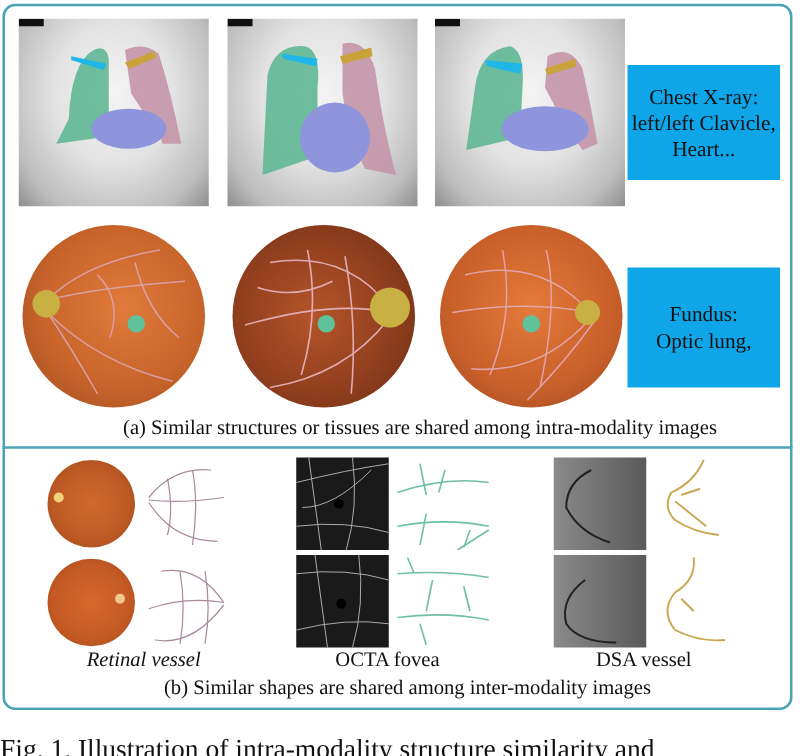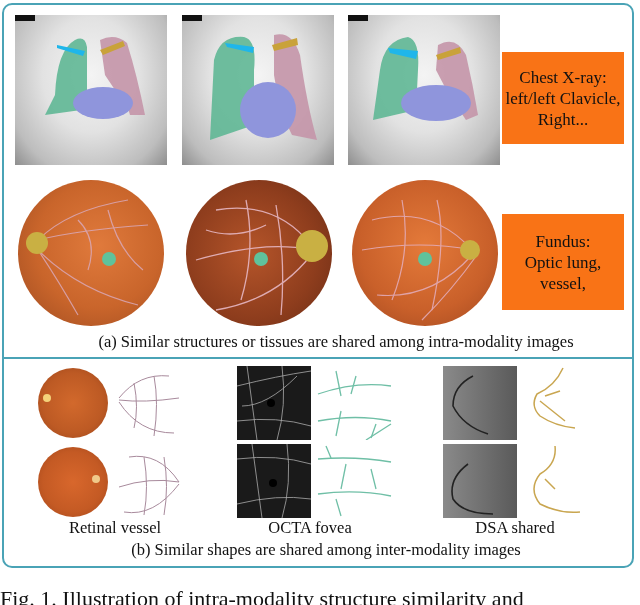--- a/index.html
+++ b/index.html
@@ -2,21 +2,21 @@
 <html><head>
 <meta charset="utf-8">
 <style>
   html,body{margin:0;padding:0;background:#fff;}
   body{width:640px;height:605px;position:relative;overflow:hidden;font-family:"Liberation Serif","DejaVu Serif",serif;color:#111;}
   .frame{position:absolute;left:2px;top:3px;width:632px;height:565px;border:2px solid #4aa3b6;border-radius:10px;box-sizing:border-box;}
   .divider{position:absolute;left:2px;top:357px;width:632px;height:2px;background:#4aa3b6;}
   .xray{position:absolute;top:15px;width:152px;height:150px;background:radial-gradient(ellipse at 50% 40%,#f4f4f4 0%,#e2e2e2 45%,#bdbdbd 80%,#8e8e8e 100%);overflow:hidden;}
   .xray .corner{position:absolute;left:0;top:0;width:20px;height:6px;background:#111;}
   .xray svg{position:absolute;left:0;top:0;}
-  .label-box{position:absolute;background:#f97316;text-align:center;font-size:17px;line-height:21px;display:flex;flex-direction:column;justify-content:center;}
+  .label-box{position:absolute;background:#0ea5e9;text-align:center;font-size:17px;line-height:21px;display:flex;flex-direction:column;justify-content:center;}
   .fundus{position:absolute;border-radius:50%;overflow:hidden;}
   .fundus svg{position:absolute;left:0;top:0;}
   .caption{position:absolute;font-size:16.5px;white-space:nowrap;text-align:center;padding-left:16px;}
   .sub{position:absolute;}
   .sublabel{position:absolute;font-size:16.5px;white-space:nowrap;text-align:center;}
   .fig-caption{position:absolute;left:0;top:586px;font-size:22px;white-space:nowrap;}
 </style>
 </head>
 <body>
 
@@ -50,21 +50,21 @@
     <path d="M90 30 Q108 20 118 40 Q125 70 130 100 L118 105 L100 78 L88 55 Z" fill="#c495a8" opacity="0.9"></path>
     <ellipse cx="88" cy="88" rx="35" ry="18" fill="#8f95dc"></ellipse>
     <path d="M40 33 L70 36 L68 44 L42 38 Z" fill="#1fb6ea"></path>
     <path d="M88 40 L112 32 L113 38 L90 45 Z" fill="#c9a23a"></path>
   </svg>
 </div>
 
 <div class="label-box" style="left:502px;top:52px;width:122px;height:92px;">
   <div>Chest X-ray:</div>
   <div>left/left Clavicle,</div>
-  <div>Right...</div>
+  <div>Heart...</div>
 </div>
 
 <div class="fundus" style="left:18px;top:180px;width:146px;height:146px;background:radial-gradient(circle at 55% 45%,#e07a3c 0%,#c9652b 55%,#9c4a20 100%);">
   <svg width="146" height="146" viewBox="0 0 146 146" fill="none" stroke="#d9a8b8" stroke-width="1.2" opacity="0.85">
     <path d="M20 60 Q50 30 110 20"></path>
       <path d="M20 60 Q60 50 130 45"></path>
       <path d="M20 70 Q60 110 120 125"></path>
       <path d="M20 70 Q40 100 60 135"></path>
       <path d="M60 40 Q80 60 70 90"></path>
       <path d="M90 30 Q100 70 125 90"></path>
@@ -93,21 +93,20 @@
       <path d="M50 20 Q60 70 40 120"></path>
       <path d="M85 20 Q95 60 80 130"></path>
   </svg>
   <div style="position:absolute;left:108px;top:60px;width:20px;height:20px;border-radius:50%;background:#c9b043;"></div>
   <div style="position:absolute;left:66px;top:72px;width:14px;height:14px;border-radius:50%;background:#5fc29b;"></div>
 </div>
 
 <div class="label-box" style="left:502px;top:214px;width:122px;height:96px;">
   <div>Fundus:</div>
   <div>Optic lung,</div>
-  <div>vessel,</div>
 </div>
 
 <div class="caption" style="left:0;width:640px;top:332px;">(a) Similar structures or tissues are shared among intra-modality images</div>
 
 <div class="fundus" style="left:38px;top:368px;width:70px;height:70px;background:radial-gradient(circle at 50% 50%,#d2692c 0%,#bd5a24 60%,#9a441a 100%);">
   <div style="position:absolute;left:5px;top:26px;width:8px;height:8px;border-radius:50%;background:#f4d27a;"></div>
 </div>
 <div class="fundus" style="left:38px;top:447px;width:70px;height:70px;background:radial-gradient(circle at 50% 50%,#d8672c 0%,#c45a24 60%,#a0451a 100%);">
   <div style="position:absolute;left:54px;top:28px;width:8px;height:8px;border-radius:50%;background:#f0c98a;"></div>
 </div>
@@ -176,19 +175,19 @@
 <svg class="sub" style="left:525px;top:366px;" width="60" height="74" viewBox="0 0 60 74" fill="none" stroke="#c9a650" stroke-width="1.5">
   <path d="M38 2 Q30 20 12 28 Q5 40 15 50 Q30 60 50 62"></path>
     <path d="M15 35 L40 55"></path>
     <path d="M20 30 L35 25"></path>
 </svg>
 <svg class="sub" style="left:525px;top:444px;" width="60" height="74" viewBox="0 0 60 74" fill="none" stroke="#c9a650" stroke-width="1.5">
   <path d="M30 2 Q32 20 15 30 Q3 45 15 60 Q35 70 55 68"></path>
     <path d="M20 35 L30 45"></path>
 </svg>
 
-<div class="sublabel" style="left:45px;top:518px;width:140px;">Retinal vessel</div>
+<div class="sublabel" style="left:45px;top:518px;width:140px;font-style:italic;">Retinal vessel</div>
 <div class="sublabel" style="left:240px;top:518px;width:140px;">OCTA fovea</div>
-<div class="sublabel" style="left:445px;top:518px;width:140px;">DSA shared</div>
+<div class="sublabel" style="left:445px;top:518px;width:140px;">DSA vessel</div>
 
 <div class="caption" style="left:0;width:620px;top:540px;">(b) Similar shapes are shared among inter-modality images</div>
 
 <div class="fig-caption">Fig. 1. Illustration of intra-modality structure similarity and</div>
 
 </body></html>

